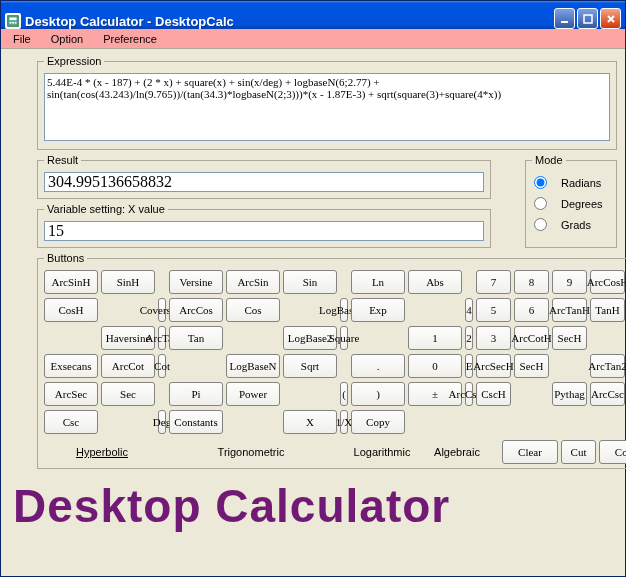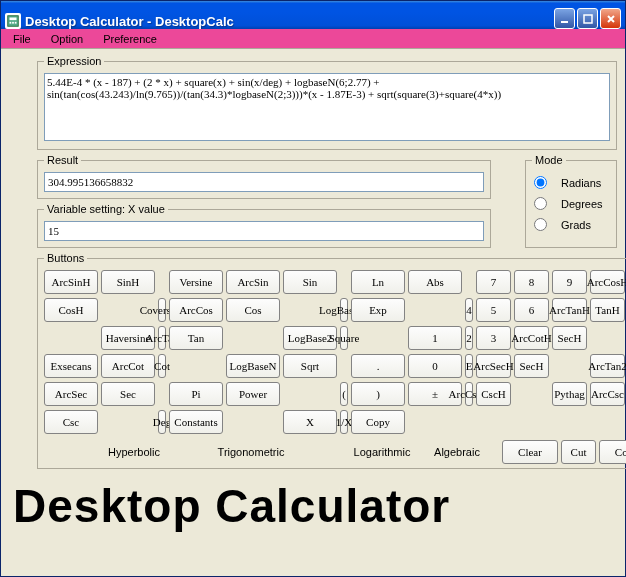--- a/index.html
+++ b/index.html
@@ -6,41 +6,41 @@
 body { font-family: Tahoma, sans-serif; font-size: 11px; background: #3a6ea5; width: 626px; height: 577px; overflow: hidden; }
 .window { width: 626px; height: 577px; background: #ece9d8; border: 1px solid #0a246a; display: flex; flex-direction: column; }
 .titlebar { height: 28px; background: linear-gradient(to bottom, #3c8cde 0%, #0054e3 8%, #0054e3 40%, #0050d8 88%, #003fb0 100%); display: flex; align-items: flex-end; padding: 0 4px; color: white; font-weight: bold; font-size: 13px; }
 .titlebar-icon { width: 16px; height: 16px; background: #fff; border-radius: 2px; margin-right: 4px; display: inline-flex; align-items: center; justify-content: center; }
 .titlebar-icon svg { width: 14px; height: 14px; }
 .titlebar-text { flex: 1; text-shadow: 1px 1px 1px rgba(0,0,0,0.3); }
 .ctrl-btns { display: flex; gap: 2px; }
 .ctrl-btn { width: 21px; height: 21px; border-radius: 3px; border: 1px solid #fff; display: flex; align-items: center; justify-content: center; color: white; font-weight: bold; font-size: 10px; cursor: pointer; }
 .ctrl-min, .ctrl-max { background: linear-gradient(to bottom, #7ba4e3, #3156a5); }
 .ctrl-close { background: linear-gradient(to bottom, #f1a689, #d4350a); }
-.menubar { height: 20px; background: #ec4899; display: flex; align-items: center; padding: 8px 4px; gap: 4px; border-bottom: 1px solid #aca899; }
+.menubar { height: 20px; background: #fca5a5; display: flex; align-items: center; padding: 8px 4px; gap: 4px; border-bottom: 1px solid #aca899; }
 .menu-item { padding: 2px 8px; cursor: pointer; }
 .client { flex: 1; padding: 6px 8px; background: #ece9d8; display: flex; flex-direction: column; gap: 4px; }
 fieldset { border: 1px solid #aca899; padding: 6px; margin-left: 28px; }
 legend { font-size: 11px; padding: 0 3px; }
 .expr-text { width: 100%; height: 68px; font-family: Tahoma; font-size: 11px; border: 1px solid #7f9db9; background: white; padding: 2px; resize: none; }
 .row2 { display: flex; gap: 6px; }
 .row2 .left-col { flex: 1; display: flex; flex-direction: column; gap: 4px; }
 .row2 fieldset.mode { width: 92px; }
-.text-in { width: 100%; height: 20px; border: 1px solid #7f9db9; background: white; padding: 1px 3px; font-family: Tahoma; font-size: 11px; }
+.text-in { width: 100%; height: 20px; border: 1px solid #7f9db9; background: white; padding: 1px 3px; font-family: Tahoma; font-size: 16px; }
 .mode-opts { display: flex; flex-direction: column; gap: 8px; padding: 4px 2px; }
 .mode-opts label { display: flex; align-items: center; gap: 14px; cursor: pointer; }
 .buttons-area { flex: 0 0 auto; padding-bottom: 4px; }
 .btn-grid { display: grid; grid-template-columns: repeat(2, 54px) 8px repeat(3, 54px) 8px repeat(2, 54px) 8px repeat(4, 35px); gap: 4px 3px; }
 .btn-grid .gap { visibility: hidden; }
 .btn { height: 24px; background: linear-gradient(to bottom, #fdfdfd, #f0f0ea); border: 1px solid #838383; border-radius: 3px; font-size: 11px; cursor: pointer; display: flex; align-items: center; justify-content: center; font-family: Tahoma; }
-.wm { font-size: 46px; font-weight: bold; color: #000000; letter-spacing: 1px; padding: 6px 4px 0 4px; white-space: nowrap; overflow: hidden; }
+.wm { font-size: 46px; font-weight: bold; color: #701a75; letter-spacing: 1px; padding: 6px 4px 0 4px; white-space: nowrap; overflow: hidden; }
 .combined-bottom { display: flex; gap: 10px; align-items: center; margin-top: 6px; }
 .combined-bottom .labels-zone { flex: 1; display: flex; }
 .combined-bottom .labels-zone span { font-size: 11px; }
-.labels-zone .l1 { width: 116px; text-align: right; }
+.labels-zone .l1 { width: 116px; text-align: center; text-decoration: underline; }
 .labels-zone .l2 { width: 182px; text-align: center; }
 .labels-zone .l3 { width: 80px; text-align: center; }
 .labels-zone .l4 { width: 70px; text-align: center; }
 .combined-bottom .action-btns { display: flex; gap: 3px; }
 </style>
 </head>
 <body>
 
 <div class="window">
   <div class="titlebar">

